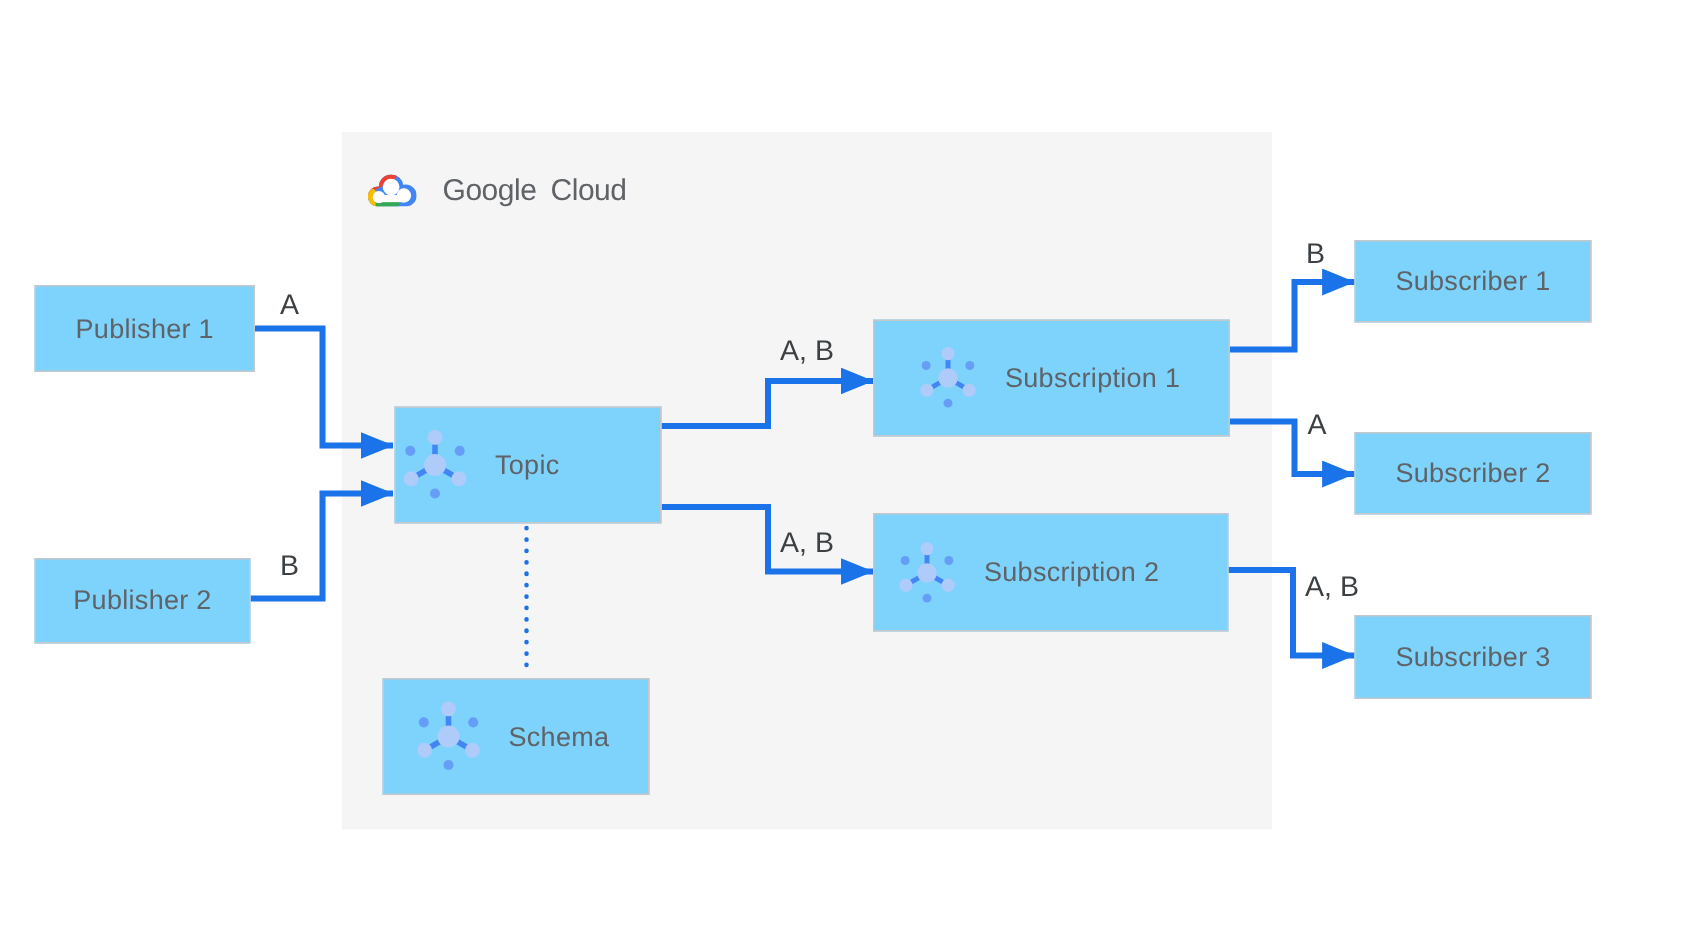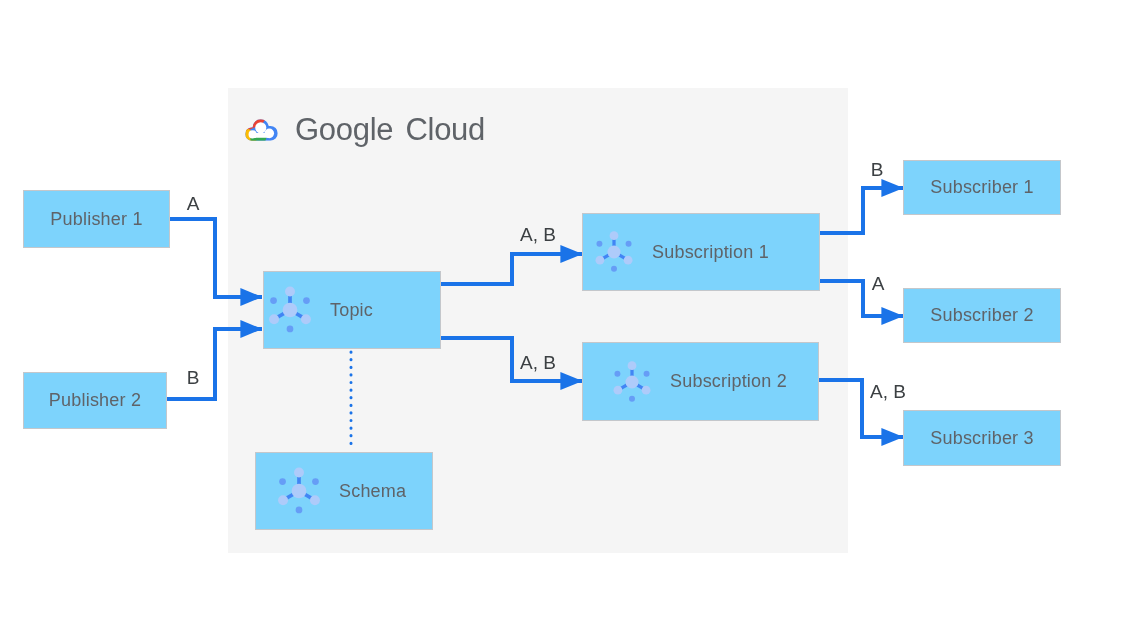--- a/index.html
+++ b/index.html
@@ -21,21 +21,21 @@
   .logo {
     position: absolute;
     left: 243px; top: 112px;
     display: flex;
     align-items: center;
     z-index: 2;
   }
   .logo-cloud-svg { width: 37px; height: 30px; display: block; }
   .logo-text {
     margin-left: 15px;
-    font-size: 31px;
+    font-size: 20px;
     color: var(--logo-text, #5F6368);
     letter-spacing: -0.3px;
     white-space: nowrap;
   }
   .logo-text .g-word { font-weight: 500; }
   .logo-text .c-word { font-weight: 400; margin-left: 4px; }
 
   .connectors {
     position: absolute;
     left: 0; top: 0;
@@ -70,22 +70,22 @@
     z-index: 2;
   }
   .node.centered { justify-content: center; }
   .node .nlabel { display: inline-block; }
   .pubsub-glyph { flex: 0 0 auto; display: block; }
 
   #node-publisher1   { left: 23px;  top: 190px; width: 147px; height: 58px; }
   #node-publisher2   { left: 23px;  top: 372px; width: 144px; height: 57px; }
   #node-topic        { left: 263px; top: 271px; width: 178px; height: 78px; }
   #node-schema       { left: 255px; top: 452px; width: 178px; height: 78px; padding-left: 17px; }
-  #node-subscription1{ left: 582px; top: 213px; width: 238px; height: 78px; padding-left: 8px; }
-  #node-subscription2{ left: 582px; top: 342px; width: 237px; height: 79px; padding-left: 26px; }
+  #node-subscription1{ left: 582px; top: 213px; width: 238px; height: 78px; padding-left: 26px; }
+  #node-subscription2{ left: 582px; top: 342px; width: 237px; height: 79px; padding-left: 12px; }
   #node-subscriber1  { left: 903px; top: 160px; width: 158px; height: 55px; }
   #node-subscriber2  { left: 903px; top: 288px; width: 158px; height: 55px; }
   #node-subscriber3  { left: 903px; top: 410px; width: 158px; height: 56px; }
 
   #node-topic .pubsub-glyph, #node-schema .pubsub-glyph { width: 52px; height: 52px; margin-right: 14px; }
   #node-subscription1 .pubsub-glyph, #node-subscription2 .pubsub-glyph { width: 46px; height: 46px; margin-right: 15px; }
 
   .edge-label {
     position: absolute;
     transform: translate(-50%, -50%);

